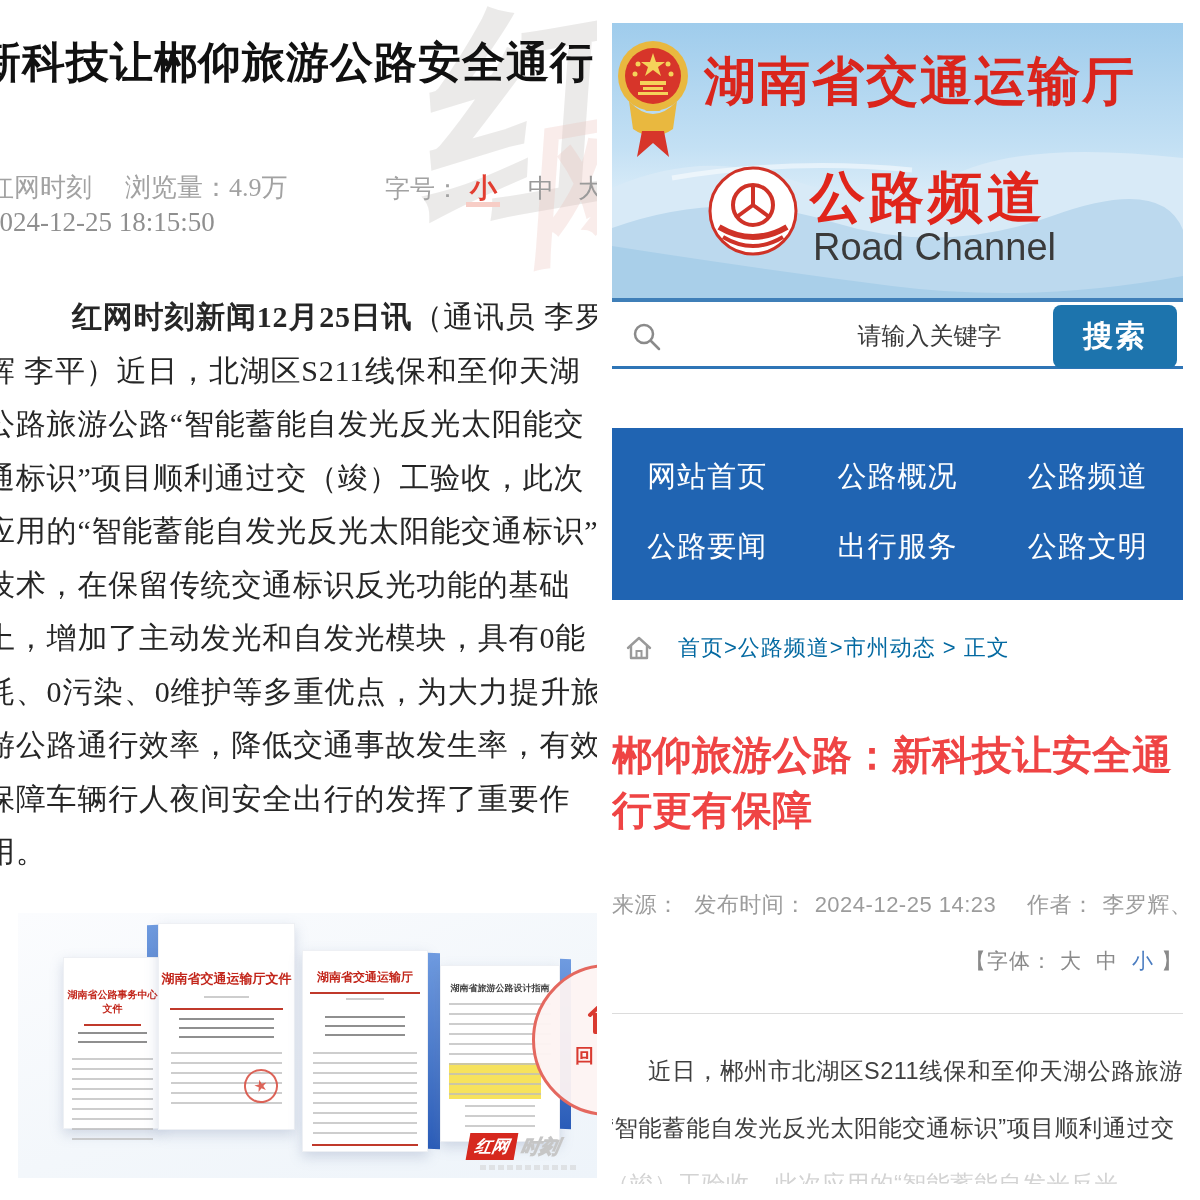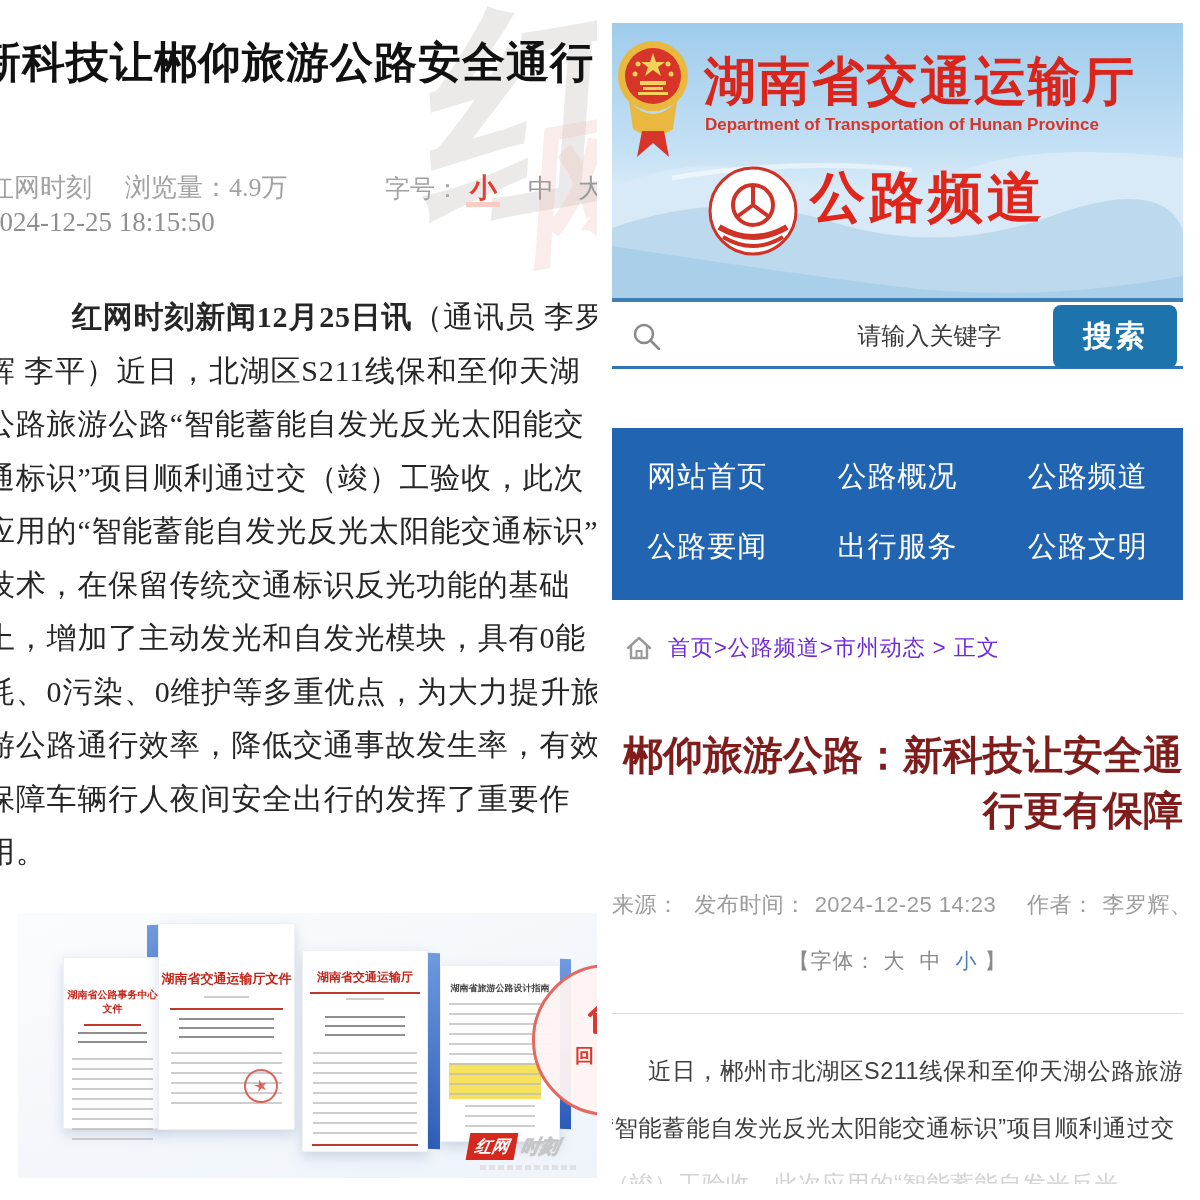--- a/index.html
+++ b/index.html
@@ -99,28 +99,28 @@
   .search-btn { position:absolute; left:441px; top:0; width:124px; height:63px; background:#1d74ad;
                 border:none; border-radius:8px; color:#fff; font-size:30px; font-weight:bold;
                 letter-spacing:2px; cursor:pointer; font-family:inherit; }
 
   .nav { position:absolute; left:0; top:428px; width:571px; height:172px; background:#2064b2;
          display:grid; grid-template-columns:1fr 1fr 1fr; grid-template-rows:1fr 1fr;
          align-items:center; justify-items:center; padding:14px 0 18px 0; }
   .nav-item { color:#fff; font-size:29px; letter-spacing:1px; cursor:pointer; white-space:nowrap; }
 
   .breadcrumb { position:absolute; left:12px; top:633px; display:flex; align-items:center; }
-  .breadcrumb .bc-text { margin-left:14px; font-size:22px; color:#6d28d9; letter-spacing:1px; cursor:pointer; }
-
-  .r-title { position:absolute; left:0; top:728px; width:571px; text-align:right; font-size:40px;
-             font-weight:bold; color:#7f1d1d; line-height:55px; }
+  .breadcrumb .bc-text { margin-left:24px; font-size:22px; color:#0369a1; letter-spacing:1px; cursor:pointer; }
+
+  .r-title { position:absolute; left:0; top:728px; width:571px; text-align:left; font-size:40px;
+             font-weight:bold; color:#ef4444; line-height:55px; }
   .r-meta { position:absolute; left:0; top:890px; width:571px; font-size:22px; color:#9c9c9c;
             white-space:nowrap; letter-spacing:0.5px; }
   .r-meta span { margin-right:8px; }
-  .fontset { position:absolute; left:0; top:947px; width:571px; display:flex; justify-content:center;
+  .fontset { position:absolute; left:0; top:947px; width:571px; display:flex; justify-content:flex-end;
              font-size:21px; color:#8a8a8a; letter-spacing:1px; }
   .fontset span { margin:0 7px; cursor:pointer; }
   .fontset .fw-fixed { cursor:default; margin:0; }
   .fontset .fs-small { color:#4a7cc0; }
   .r-divider { position:absolute; left:0; top:1013px; width:571px; height:1px; background:#dcdcdc; }
   .r-body { font-size:23.5px; color:#3f3f3f; letter-spacing:0.5px; white-space:nowrap; position:absolute; }
   .r-b1 { left:36px; top:1055px; }
   .r-b2 { left:-6px; top:1112px; }
   .r-b3 { left:-6px; top:1168px; height:16px; overflow:hidden; color:#d3d3d3; }
 </style>
@@ -231,31 +231,31 @@
           <circle cx="55" cy="43" r="2.5" fill="#f5d25a"></circle>
         <rect x="24" y="50" width="26" height="4" fill="#f5d25a"></rect>
         <rect x="27" y="56" width="20" height="3" fill="#f5d25a"></rect>
         <rect x="22" y="61" width="30" height="3" fill="#f5d25a"></rect>
         <rect x="29" y="74" width="16" height="6" rx="2" fill="#e9b83f"></rect>
         <path d="M13 70 Q37 96 61 70 L57 98 Q37 112 17 98 Z" fill="#e9b83f"></path>
         <path d="M26 100 L21 126 L37 112 L53 126 L48 100 Z" fill="#d7352a"></path>
       </svg>
 
       <div class="site-name">湖南省交通运输厅</div>
-      <div class="site-en">Department of Transportation of Hunan Province</div>
 
       <svg class="road-logo" width="92" height="92" viewBox="0 0 92 92">
         <circle cx="46" cy="46" r="43" fill="#ffffff" stroke="#cf3227" stroke-width="3"></circle>
         <circle cx="46" cy="40" r="20" fill="#ffffff" stroke="#cf3227" stroke-width="4"></circle>
         <path d="M46 40 L46 22 M46 40 L31 51 M46 40 L61 51" stroke="#cf3227" stroke-width="4" fill="none" stroke-linecap="round"></path>
         <path d="M12 62 Q46 82 80 62" stroke="#cf3227" stroke-width="6" fill="none"></path>
         <path d="M16 72 Q46 90 76 72" stroke="#cf3227" stroke-width="4" fill="none"></path>
       </svg>
 
       <div class="channel-name">公路频道</div>
+      <div class="channel-en">Road Channel</div>
     </div>
 
     <div class="search-row">
       <input class="search-input" type="text" placeholder="请输入关键字" style="">
       <svg class="search-icon" width="30" height="30" viewBox="0 0 30 30">
         <circle cx="12" cy="12" r="9" fill="none" stroke="#8a8a8a" stroke-width="2.5"></circle>
         <line x1="19" y1="19" x2="27" y2="27" stroke="#8a8a8a" stroke-width="2.5" stroke-linecap="round"></line>
       </svg>
       <button class="search-btn">搜索</button>
     </div>

